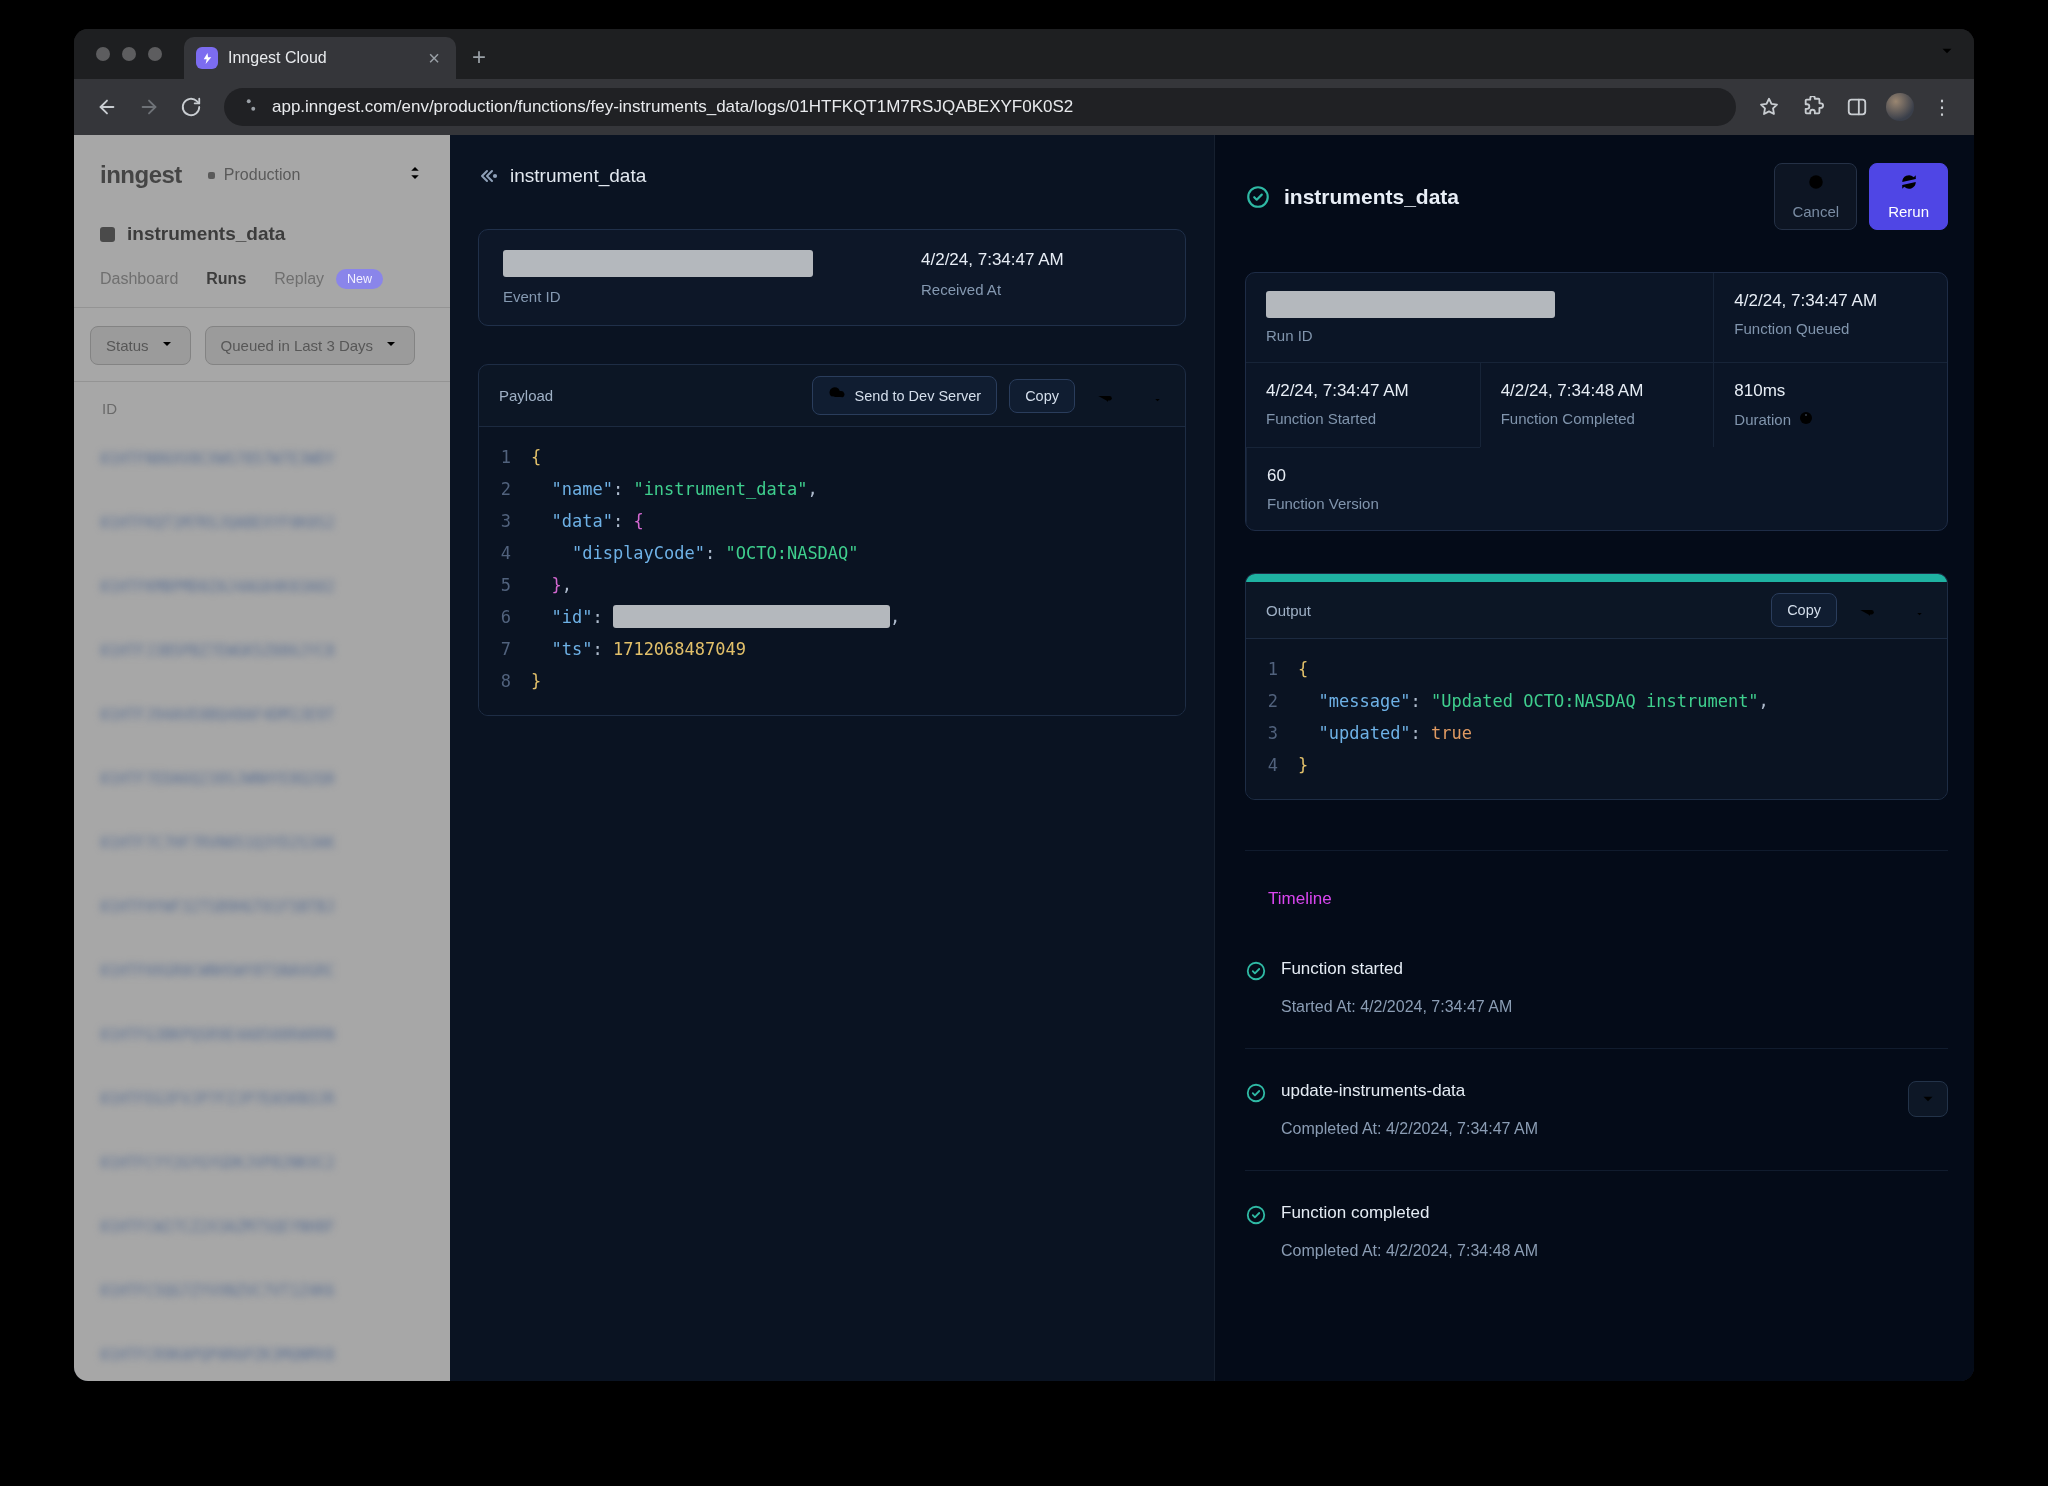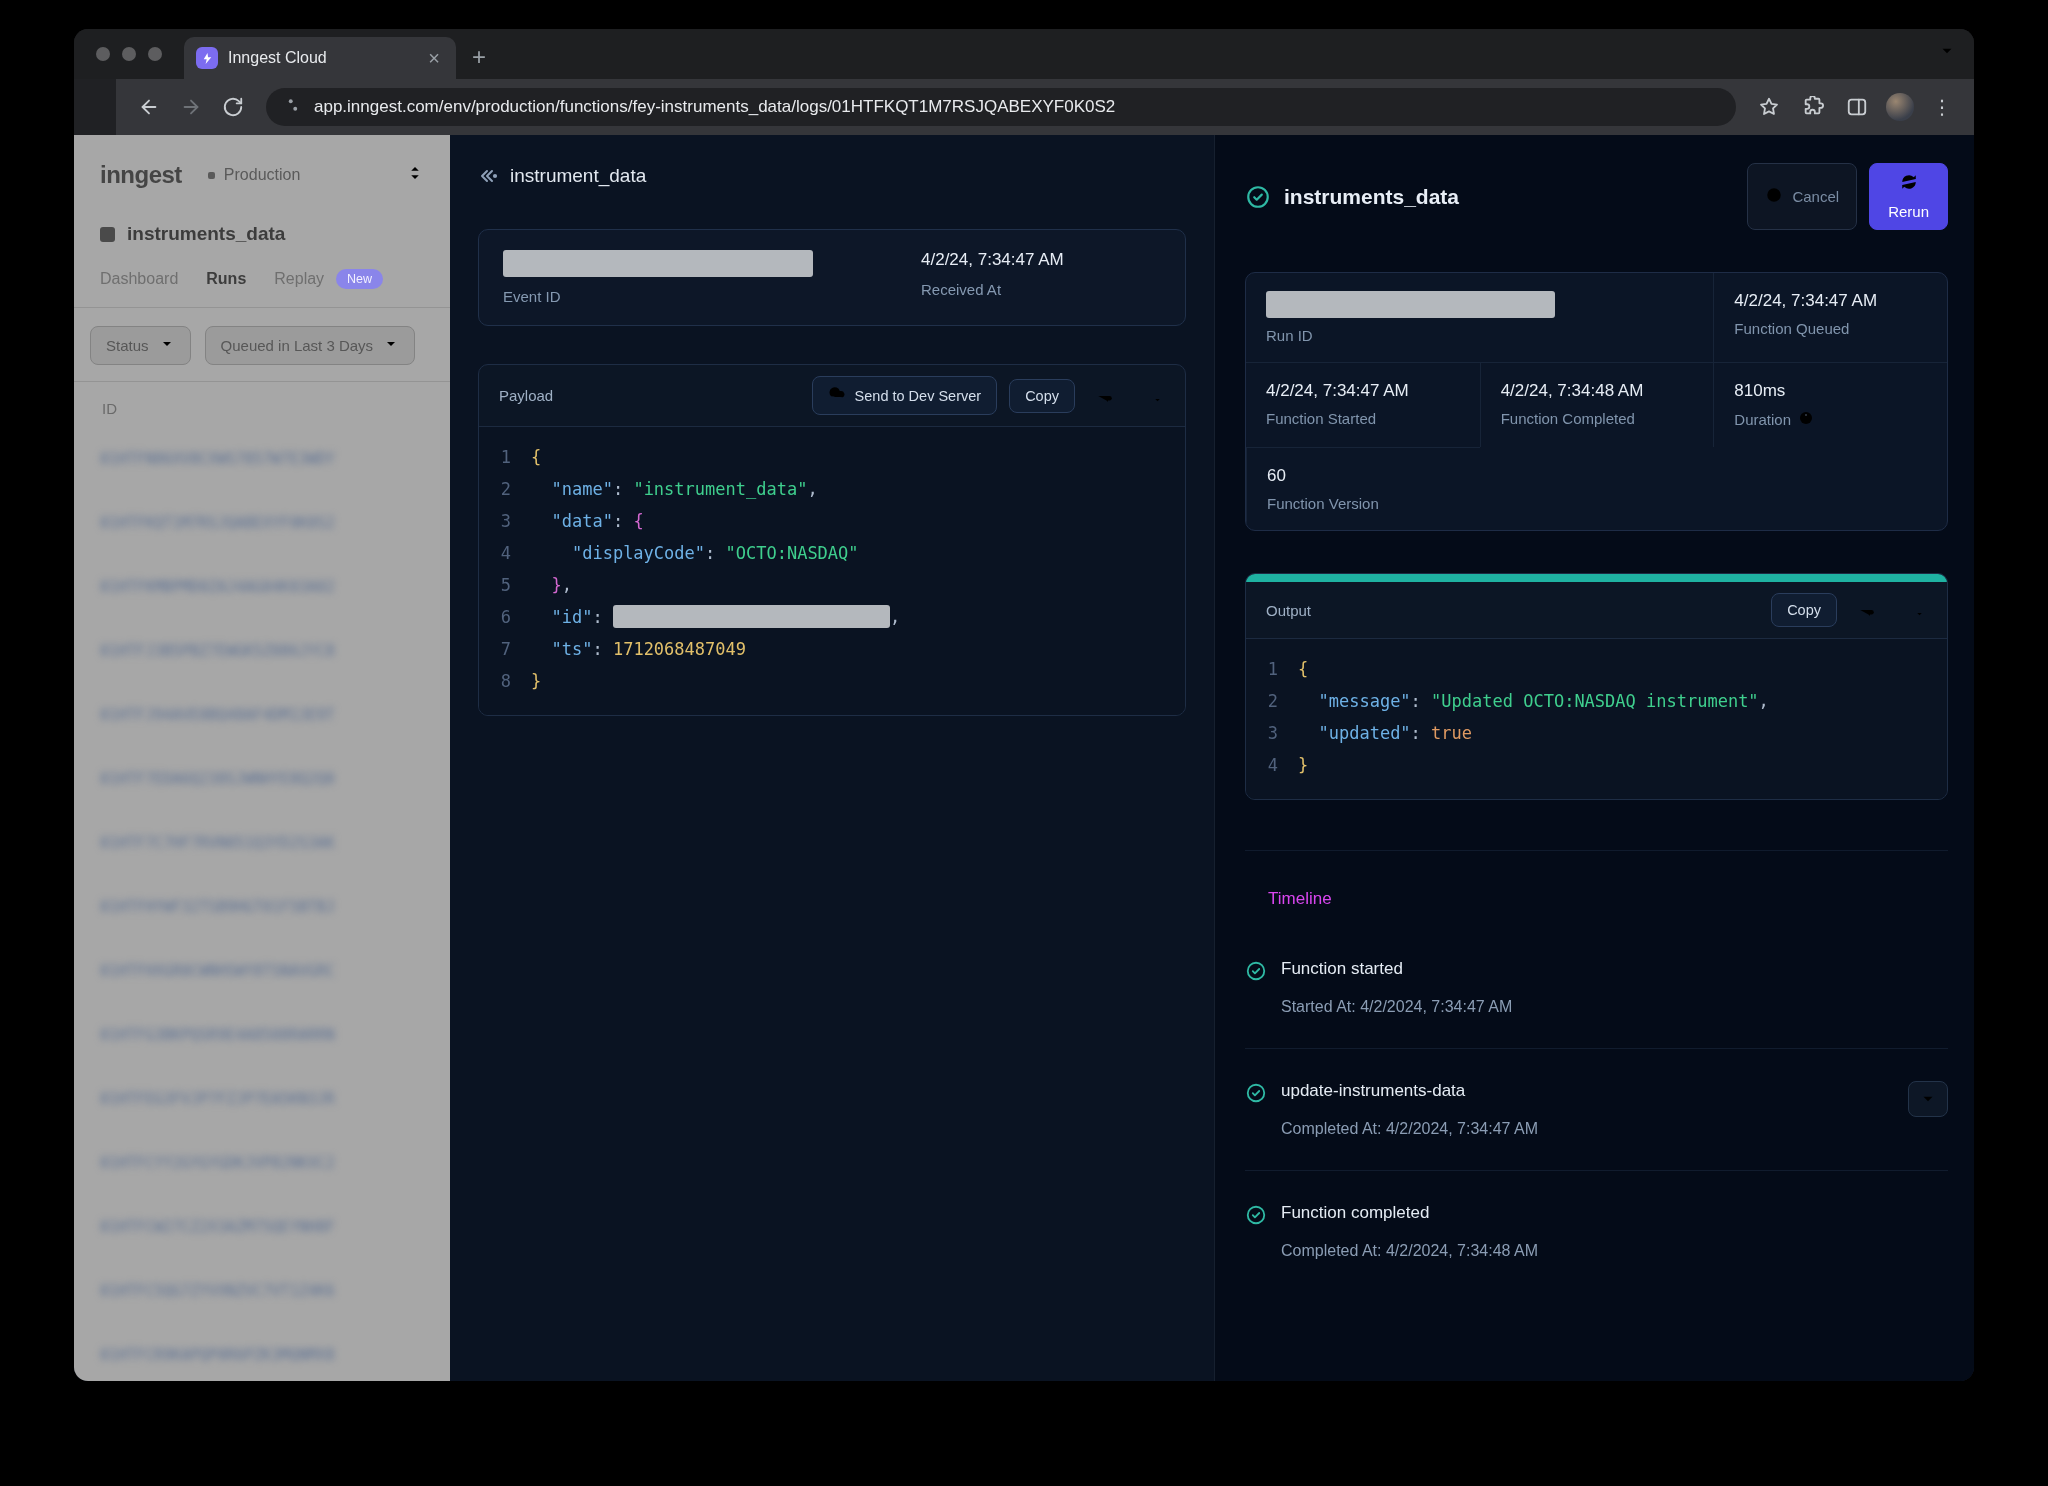--- a/index.html
+++ b/index.html
@@ -9,21 +9,21 @@
   
   .tabstrip { height:50px; background:#1e1f21; display:flex; align-items:flex-end; position:relative; }
   .traffic { display:flex; gap:12px; padding:0 22px 0 22px; align-items:center; height:50px; }
   .dot { width:14px; height:14px; border-radius:50%; background:#5d5d5f; }
   .tab { height:42px; width:272px; background:#35363a; border-radius:10px 10px 0 0; display:flex; align-items:center; padding:0 12px; gap:10px; }
   .tab-favicon { width:22px; height:22px; border-radius:6px; background:#7c6cf0; display:flex; align-items:center; justify-content:center; flex:none; }
   .tab-title { color:#e8eaed; font-size:16px; flex:1; white-space:nowrap; overflow:hidden; }
   .tab-close { color:#9aa0a6; font-size:20px; line-height:1; padding:2px 4px; }
   .newtab { color:#9aa0a6; font-size:24px; margin:0 0 8px 16px; }
   .tabsearch { position:absolute; right:18px; top:13px; color:#9aa0a6; }
-  .toolbar { height:56px; background:#35363a; display:flex; align-items:center; padding:0 14px; gap:4px;margin-left:42px; }
+  .toolbar { height:56px; background:#35363a; display:flex; align-items:center; padding:0 14px; gap:4px; }
   .navbtn { width:38px; height:38px; display:flex; align-items:center; justify-content:center; color:#c9cdd1; border-radius:50%; flex:none; }
   .navbtn.dim { color:#6e7277; }
   .omnibox { flex:1; height:38px; background:#202124; border-radius:19px; display:flex; align-items:center; padding:0 18px; gap:12px; margin:0 10px; color:#e8eaed; font-size:17px; overflow:hidden; }
   .omnibox .url { white-space:nowrap; overflow:hidden; }
   .tool-right { display:flex; align-items:center; gap:6px; }
   .avatar { width:28px; height:28px; border-radius:50%; background:radial-gradient(circle at 35% 30%, #9a8671, #3a3f4a 70%); flex:none; margin:0 4px; }
   .kebab { color:#c9cdd1; font-size:20px; padding:0 8px; letter-spacing:0; }
 
   svg.ic { fill:none; stroke:currentColor; stroke-width:2; stroke-linecap:round; stroke-linejoin:round; width:22px; height:22px; display:block; }
   svg.ic-sm { width:18px; height:18px; }
@@ -76,21 +76,21 @@
   .code-content { white-space:pre; }
   .c-key { color:#6eb1e6; } .c-str { color:#3fcf8e; } .c-num { color:#e2c06a; }
   .c-pun { color:#afbcce; } .c-b1 { color:#e2c06a; } .c-b2 { color:#d468d0; } .c-bool { color:#e09a62; }
   .code-redact { display:inline-block; height:23px; background:#b4b8bd; border-radius:3px; vertical-align:-5px; }
 
   
   .run { flex:1; background:#040b18; border-left:1px solid #16202f; padding:28px 26px 26px 30px; overflow:hidden; }
   .run-head { display:flex; align-items:center; gap:13px; }
   .run-title { font-size:21px; font-weight:600; color:#e8eef6; }
   .check { color:#2fb9a4; flex:none; }
-  .btn-muted { display:inline-flex; align-items:center; gap:9px; background:#0d1523; border:1px solid #253146; color:#7a8ca3; border-radius:8px; padding:9px 17px; font-size:15px; font-family:inherit; }
+  .btn-muted { display:inline-flex; align-items:center; gap:9px; background:#0d1523; border:1px solid #253146; color:#7a8ca3; border-radius:8px; padding:9px 17px; font-size:15px; font-family:inherit;flex-direction:column; }
   .btn-primary { display:inline-flex; align-items:center; gap:9px; background:#4f46e5; border:1px solid #4f46e5; color:#fff; border-radius:8px; padding:9px 18px; font-size:15px; font-family:inherit;flex-direction:column; }
   .run-head .btns { margin-left:auto; display:flex; gap:12px; }
 
   .details { margin-top:42px; display:grid; grid-template-columns:1fr 1fr 1fr; background:#0b1526; border:1px solid #1e2c46; border-radius:10px; overflow:hidden; }
   .cell { padding:18px 20px; border-top:1px solid #172438; border-left:1px solid #172438; }
   .cell.r1 { border-top:none; } .cell.c1 { border-left:none; }
   .span2 { grid-column:span 2; }
   .cell .val { color:#e7edf5; font-size:17px; }
   .cell .lab { margin-top:9px; color:#8195ad; font-size:15px; display:flex; align-items:center; gap:7px; }
   .bar-runid { width:289px; height:27px; }

